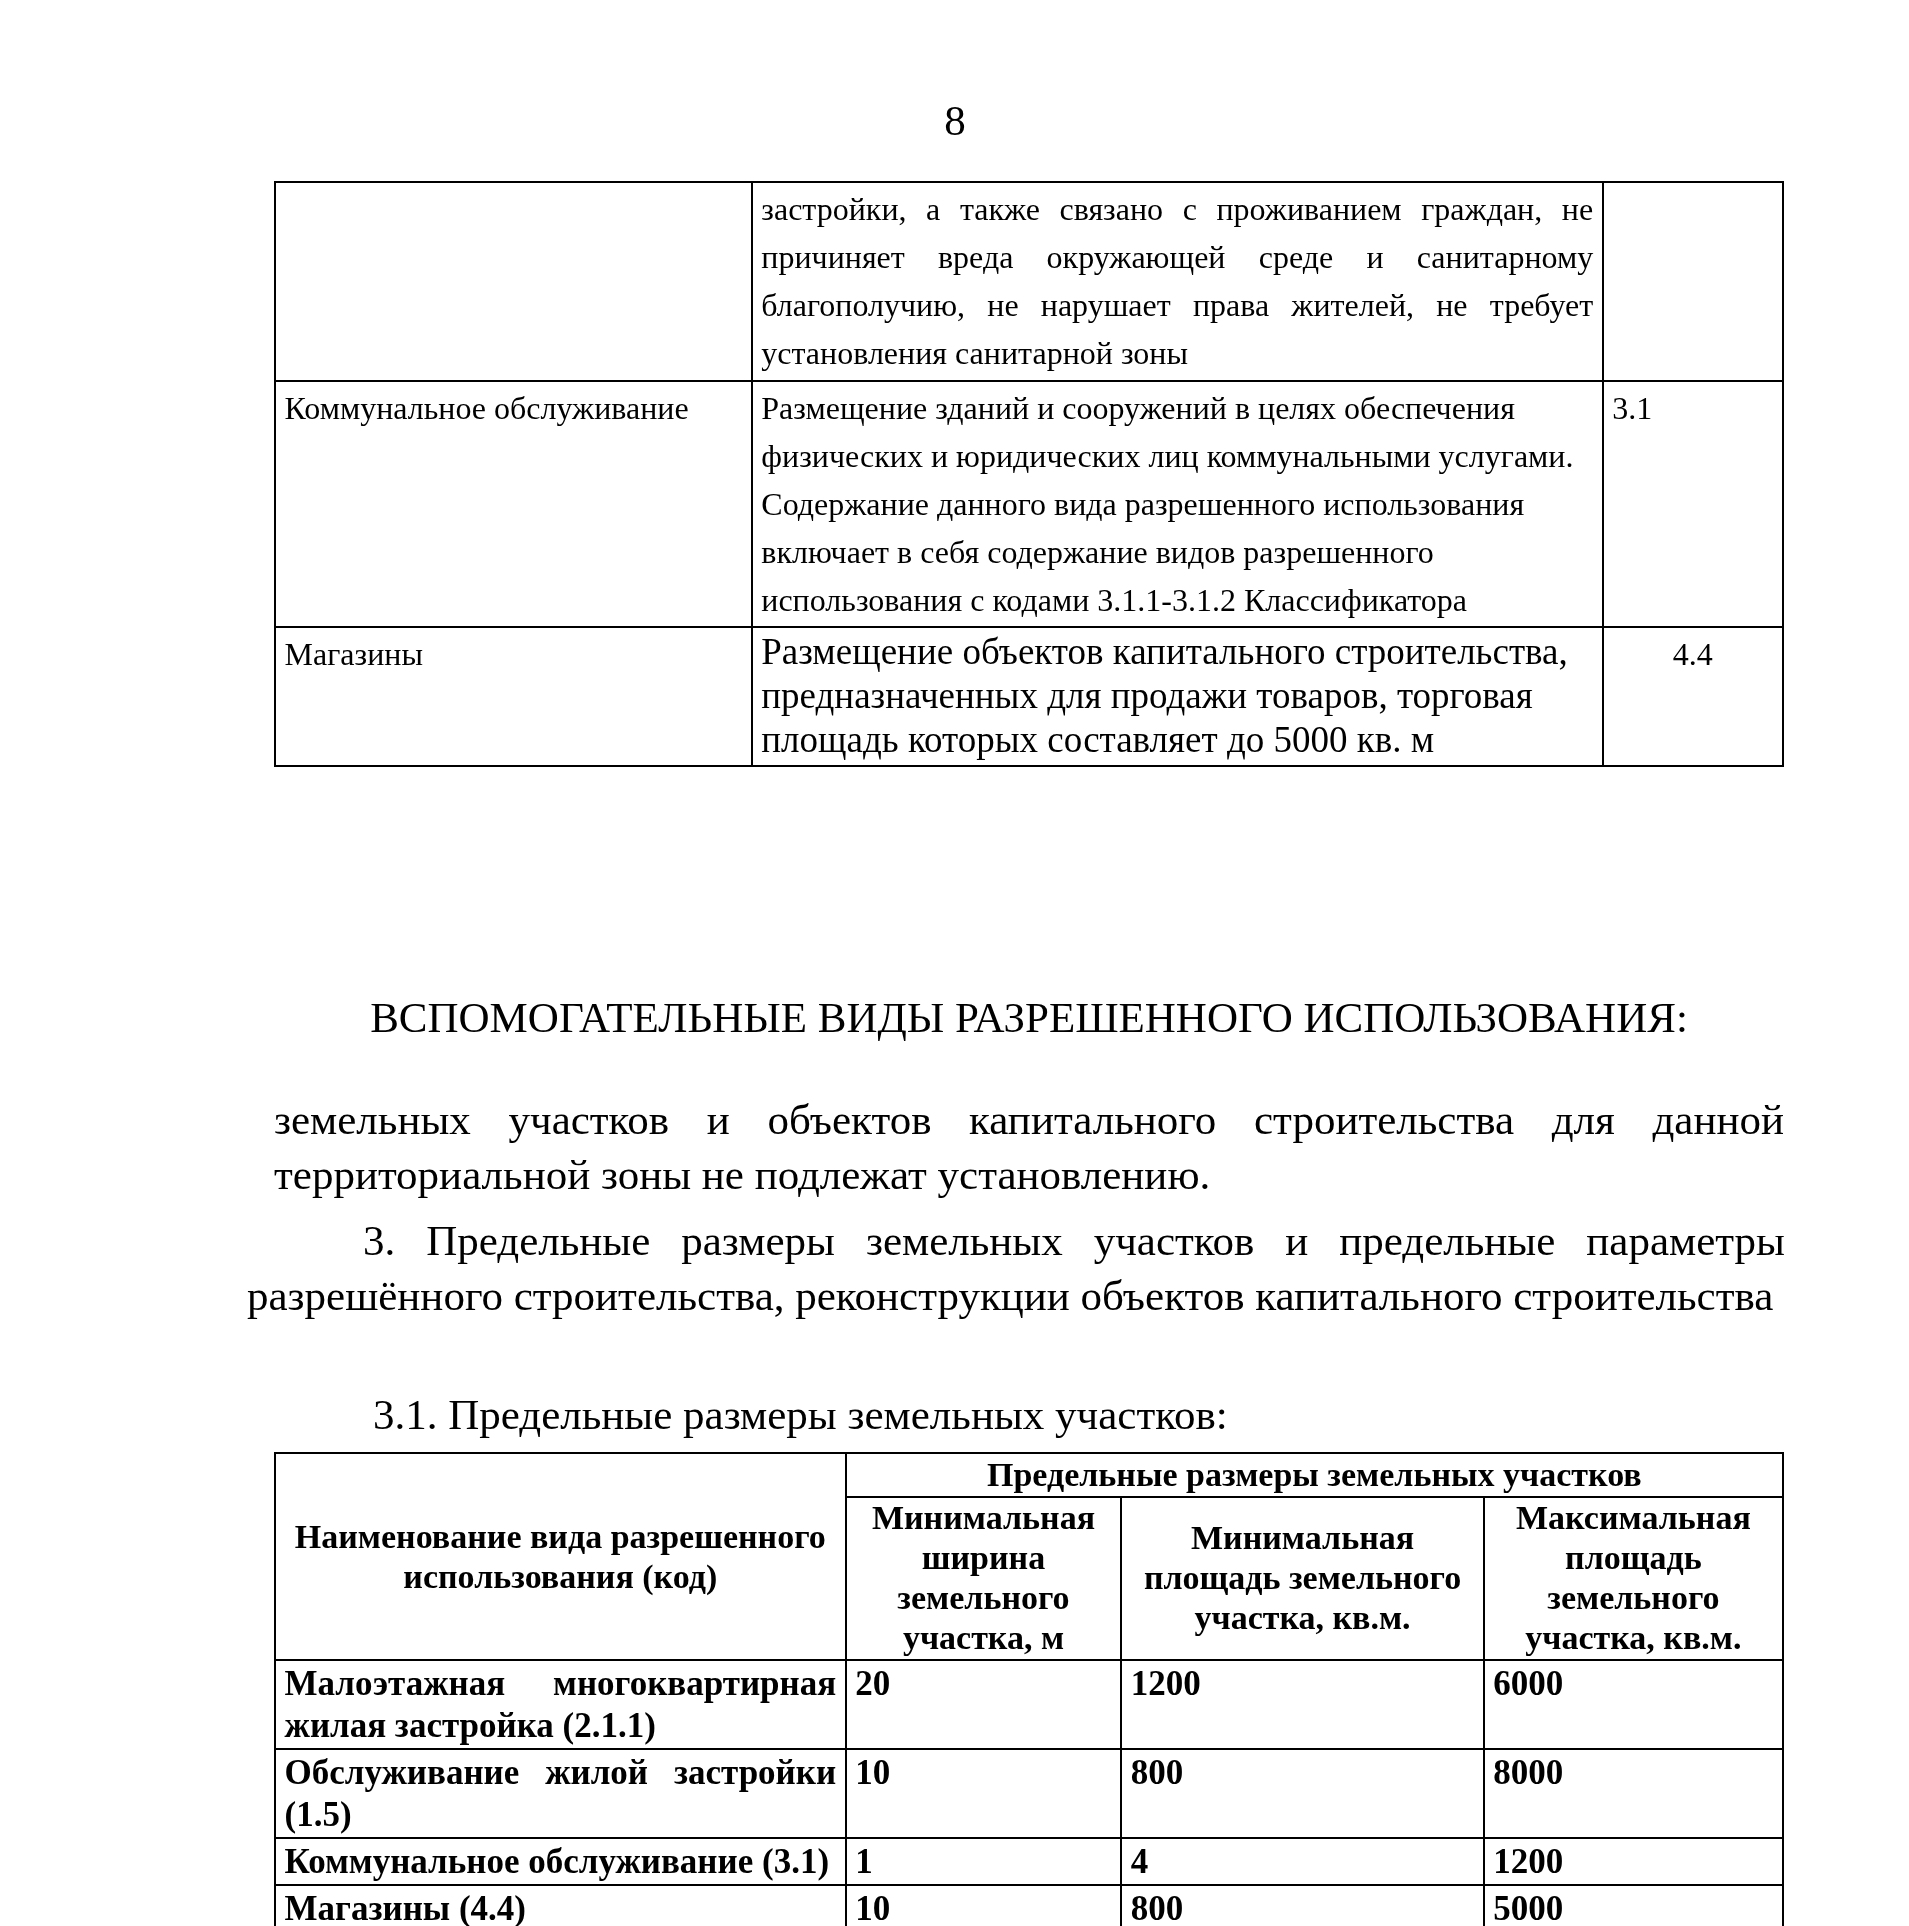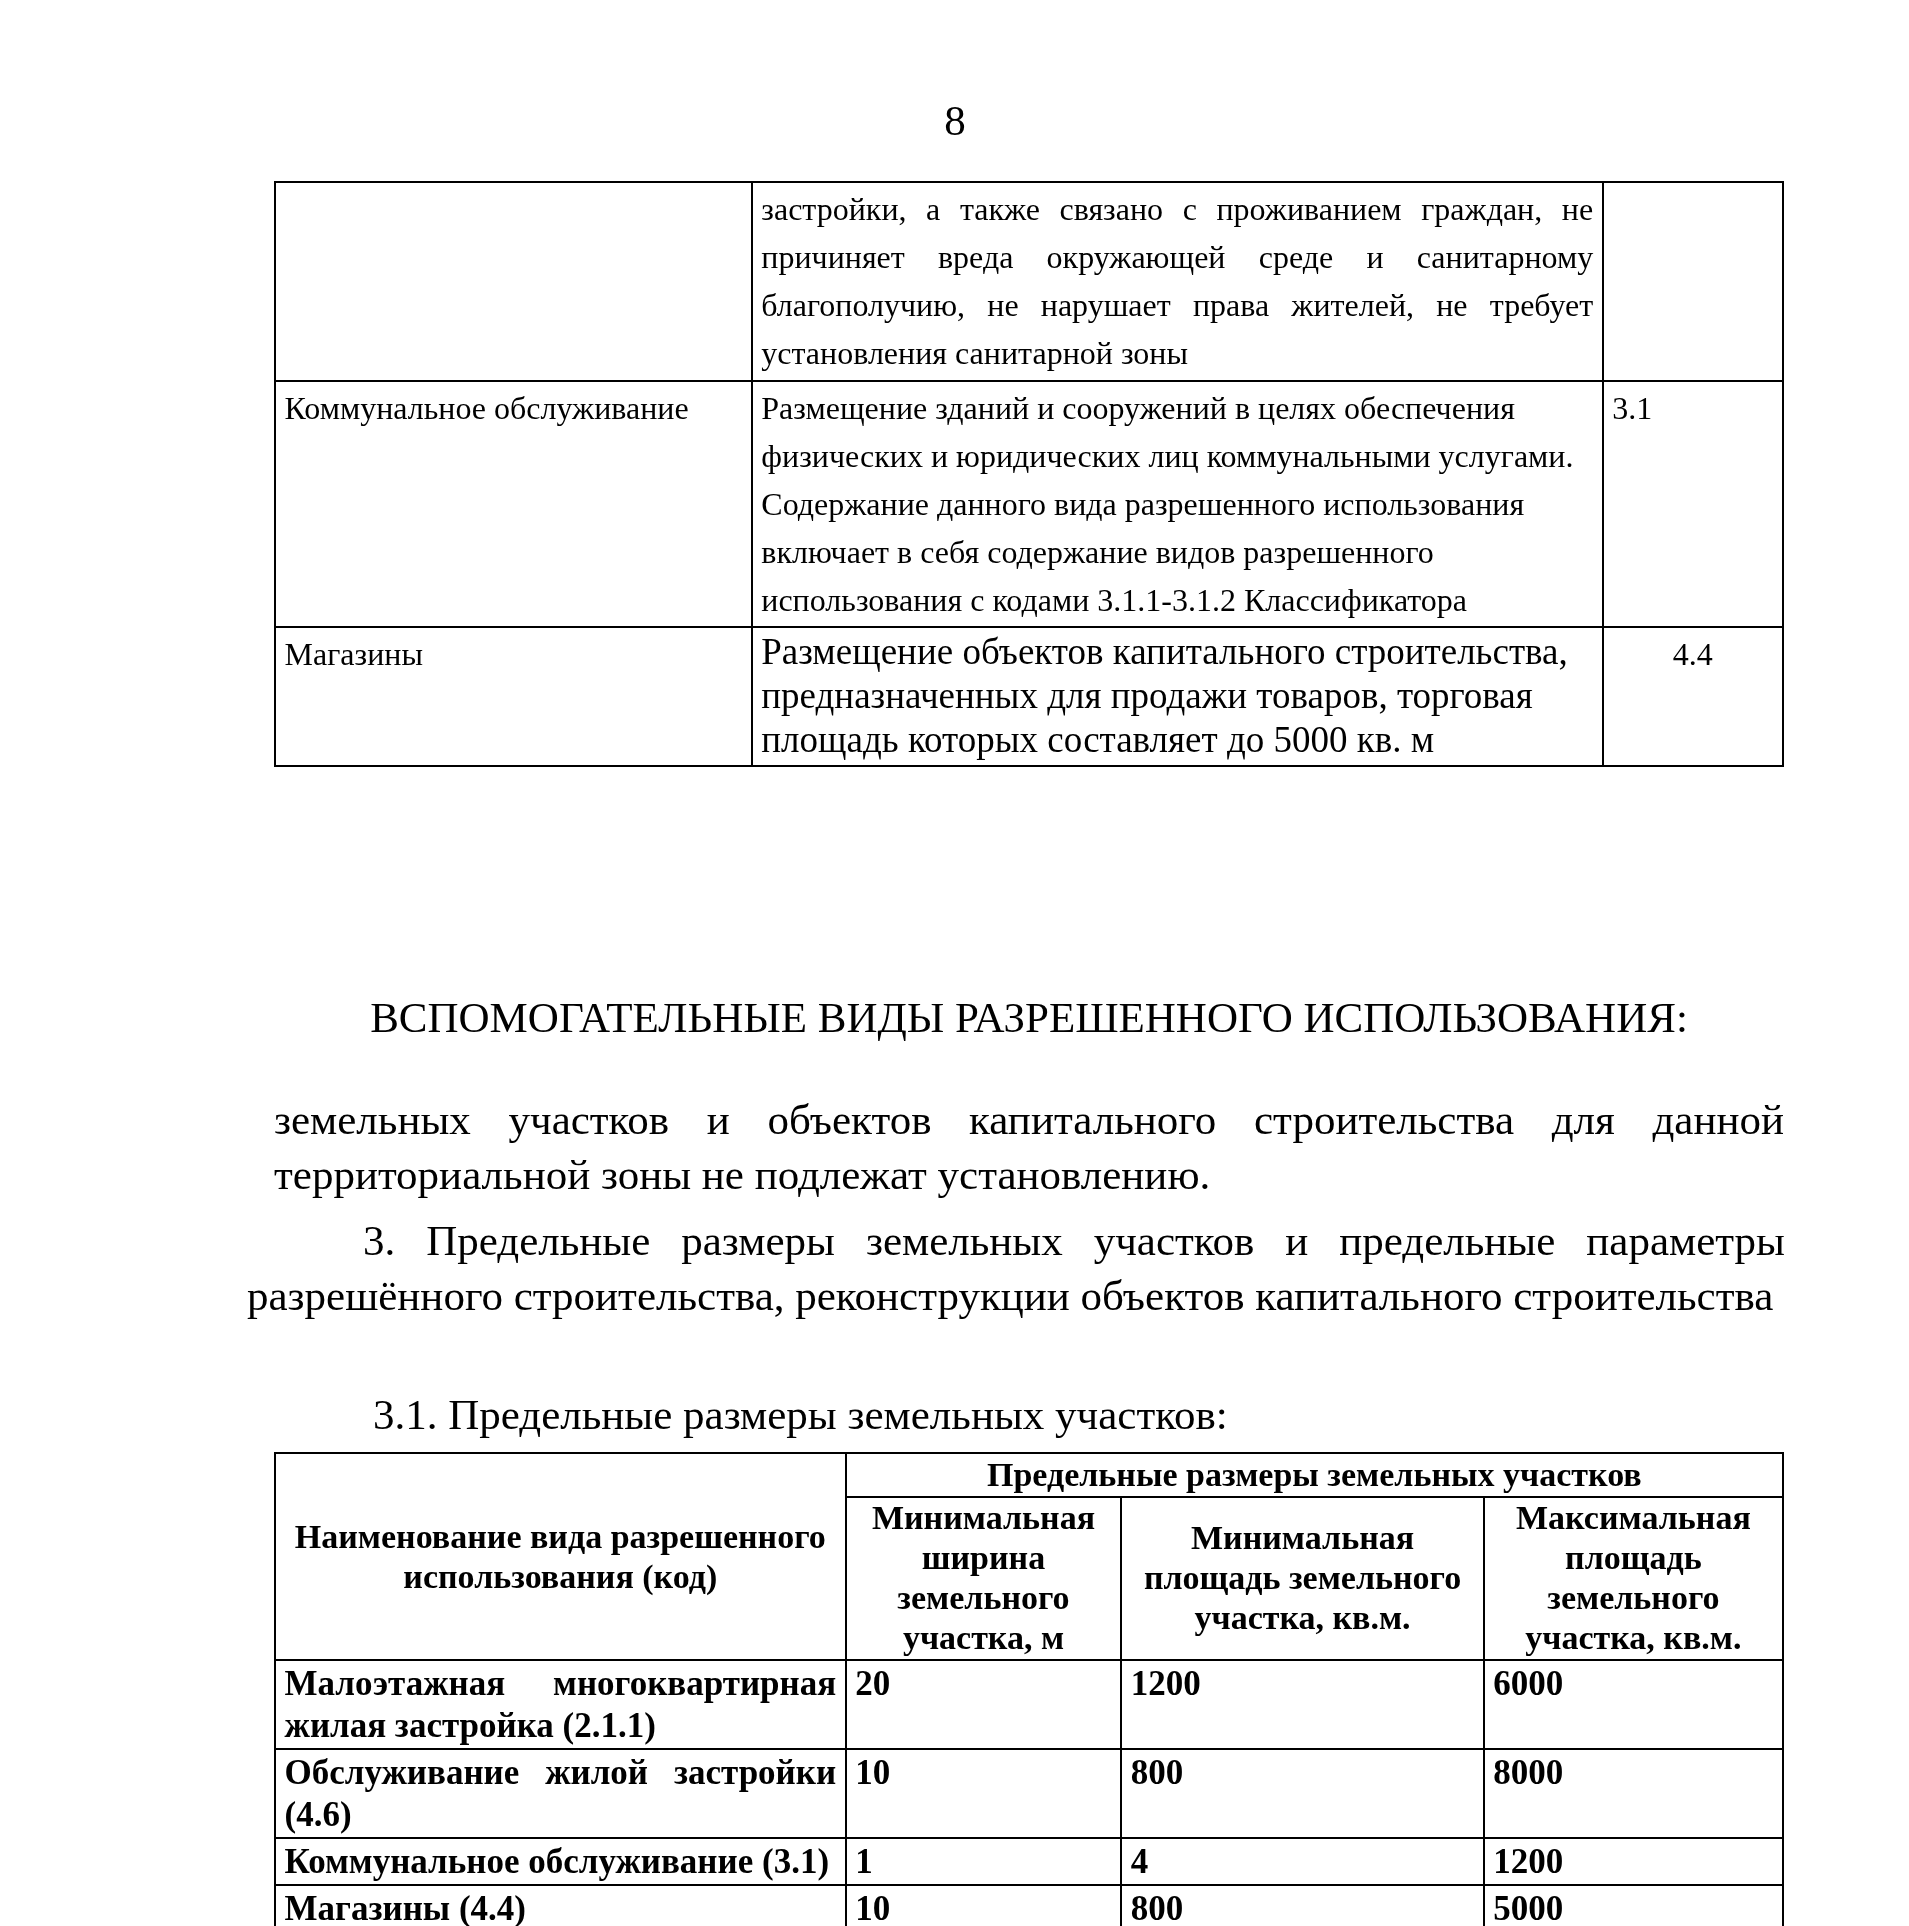--- a/index.html
+++ b/index.html
@@ -61,21 +61,21 @@
     <th style="width:347px;">Минимальная площадь земельного участка, кв.м.</th>
     <th style="width:285px;">Максимальная площадь земельного участка, кв.м.</th>
   </tr>
   <tr>
     <td class="name">Малоэтажная многоквартирная жилая застройка (2.1.1)</td>
     <td>20</td>
     <td>1200</td>
     <td>6000</td>
   </tr>
   <tr>
-    <td class="name">Обслуживание жилой застройки (4.6)</td>
+    <td class="name">Обслуживание жилой застройки (1.5)</td>
     <td>10</td>
     <td>800</td>
     <td>8000</td>
   </tr>
   <tr>
     <td class="name">Коммунальное обслуживание (3.1)</td>
     <td>1</td>
     <td>4</td>
     <td>1200</td>
   </tr>

